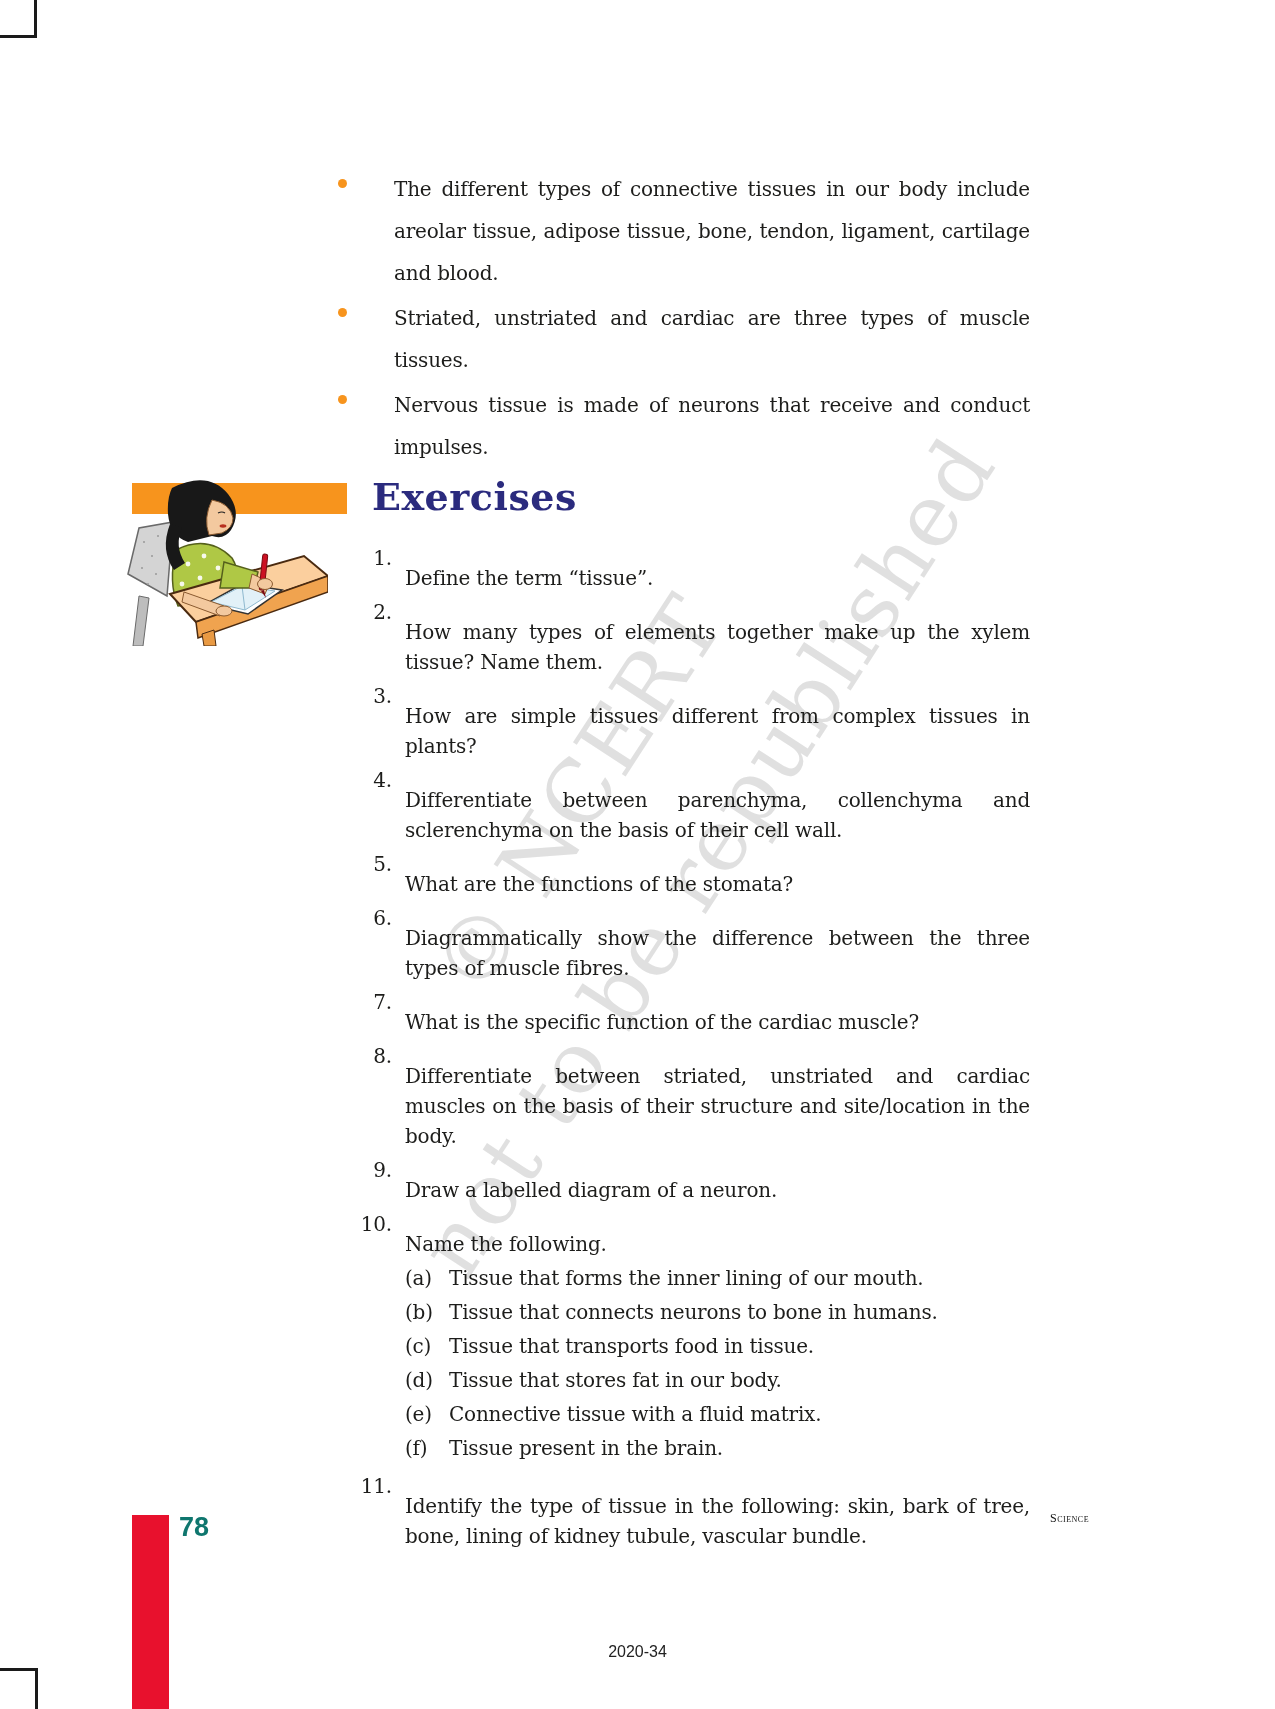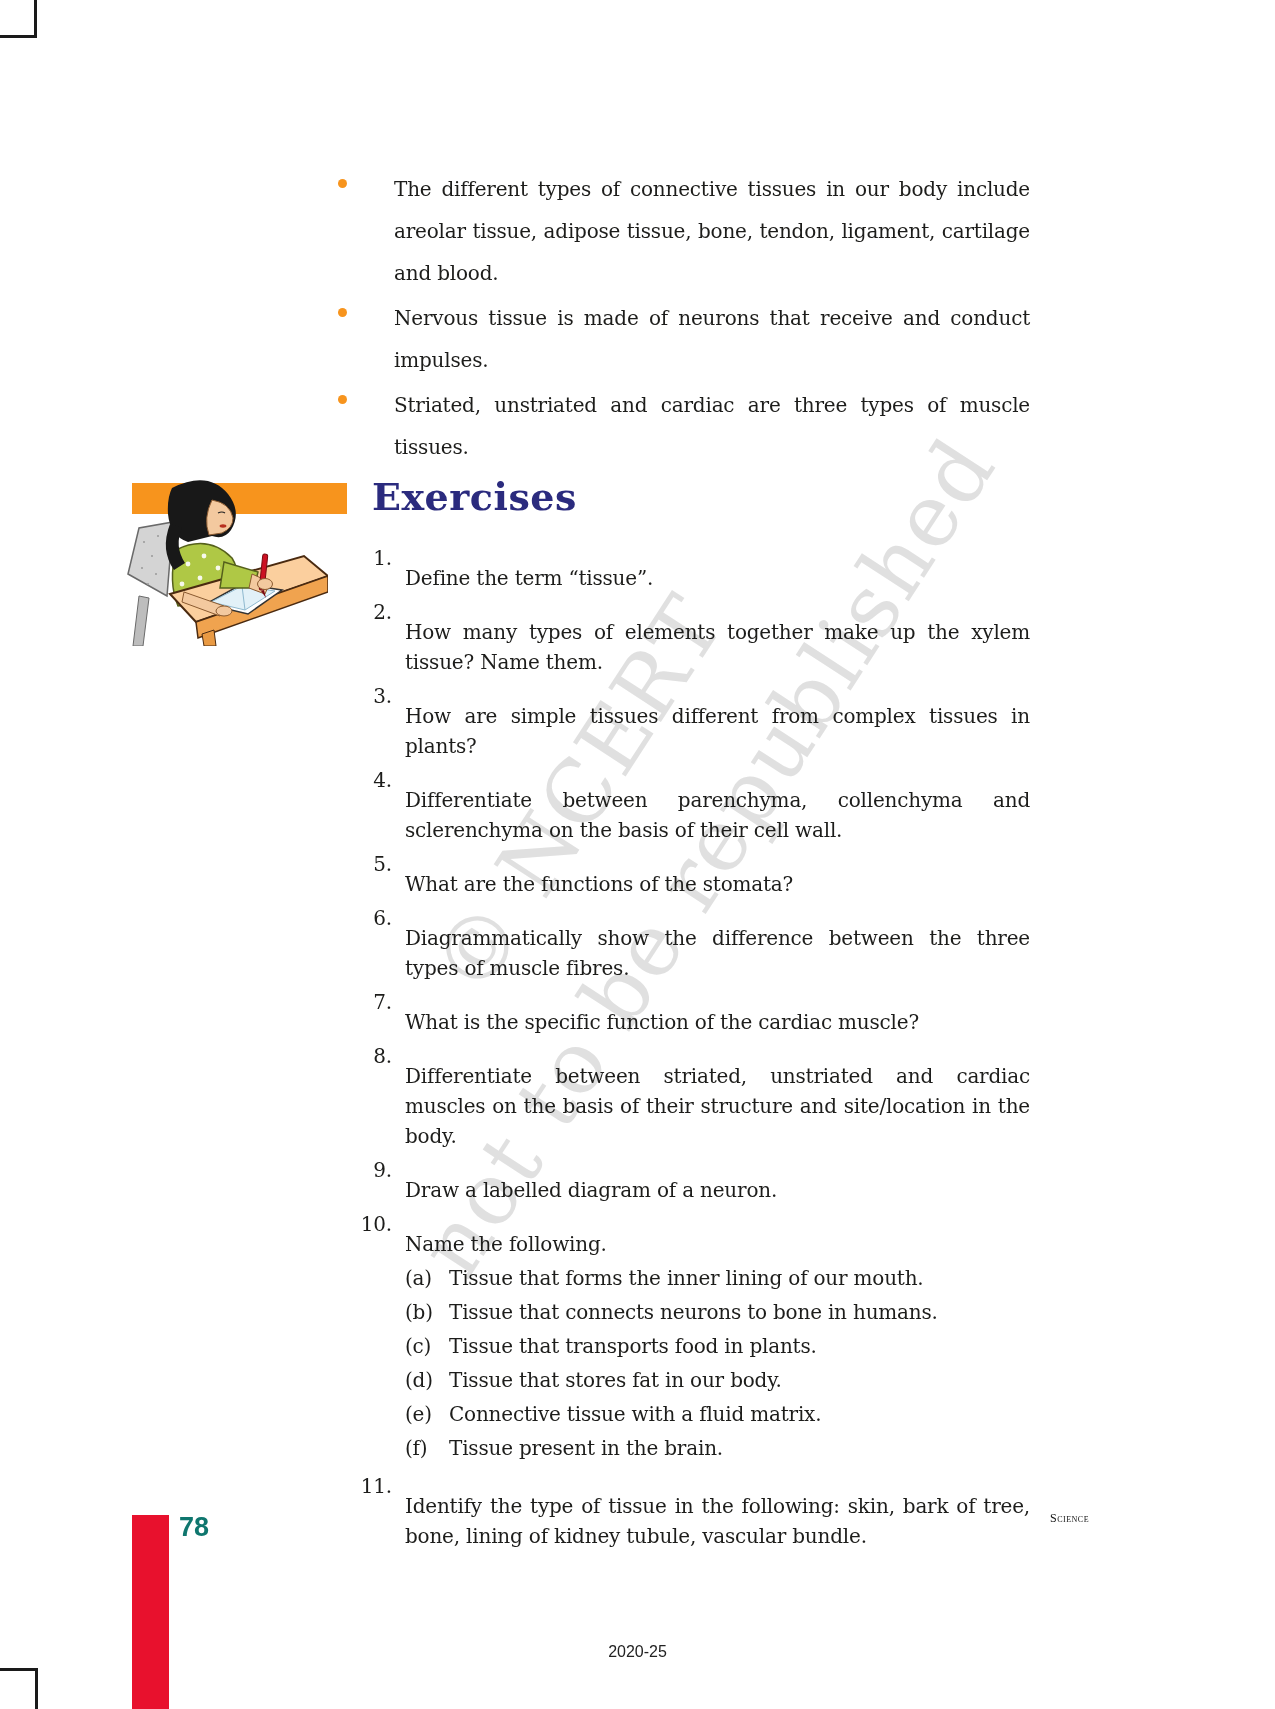--- a/index.html
+++ b/index.html
@@ -76,25 +76,25 @@
   <div class="mark mark-bl-h"></div>
   <div class="mark mark-bl-v"></div>
 
   <div class="bullets">
     <div class="bullet-item">
       <span class="dot"></span>
       <span>The different types of connective tissues in our body include areolar tissue, adipose tissue, bone, tendon, ligament, cartilage and blood.</span>
     </div>
     <div class="bullet-item">
       <span class="dot"></span>
-      <span>Nervous tissue is made of neurons that receive and conduct impulses.</span>
+      <span>Striated, unstriated and cardiac are three types of muscle tissues.</span>
     </div>
     <div class="bullet-item">
       <span class="dot"></span>
-      <span>Striated, unstriated and cardiac are three types of muscle tissues.</span>
+      <span>Nervous tissue is made of neurons that receive and conduct impulses.</span>
     </div>
   </div>
 
   <div class="exbar"></div>
   <div class="exheading">Exercises</div>
 
   <svg class="illustration" viewBox="0 0 216 176" aria-hidden="true">
 
     <polygon points="16,104 27,58 61,52 55,126" fill="#d4d4d4" stroke="#6a6a6a" stroke-width="1.5"></polygon>
     <polygon points="27,126 21,176 31,176 37,128" fill="#bdbdbd" stroke="#6a6a6a" stroke-width="1"></polygon>
@@ -220,21 +220,21 @@
           <div class="sub">
             <span class="sublabel">(a)</span>
             <span class="subtext">Tissue that forms the inner lining of our mouth.</span>
           </div>
           <div class="sub">
             <span class="sublabel">(b)</span>
             <span class="subtext">Tissue that connects neurons to bone in humans.</span>
           </div>
           <div class="sub">
             <span class="sublabel">(c)</span>
-            <span class="subtext">Tissue that transports food in plants.</span>
+            <span class="subtext">Tissue that transports food in tissue.</span>
           </div>
           <div class="sub">
             <span class="sublabel">(d)</span>
             <span class="subtext">Tissue that stores fat in our body.</span>
           </div>
           <div class="sub">
             <span class="sublabel">(e)</span>
             <span class="subtext">Connective tissue with a fluid matrix.</span>
           </div>
           <div class="sub">
@@ -250,15 +250,15 @@
       <div class="qbody">
           <div class="qtext">Identify the type of tissue in the following: skin, bark of tree, bone, lining of kidney tubule, vascular bundle.</div>
         </div>
     </div>
 
   </div>
 
   <div class="redbar"></div>
   <div class="pagenum">78</div>
   <div class="subject">Science</div>
-  <div class="year">2020-25</div>
+  <div class="year">2020-34</div>
 
 </div>
 
 </body></html>

